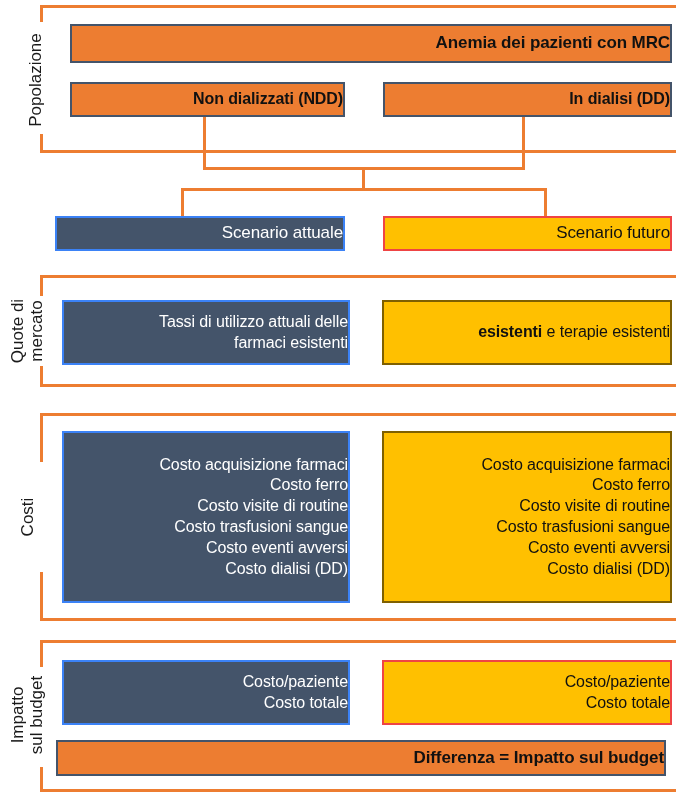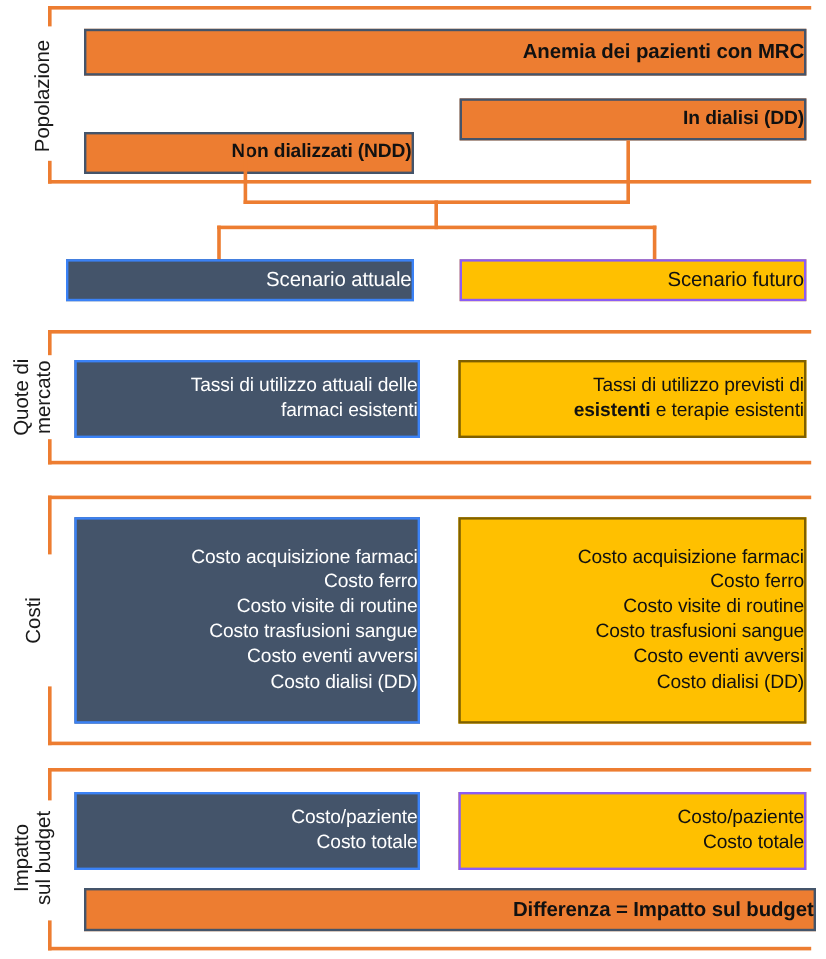--- a/index.html
+++ b/index.html
@@ -39,21 +39,21 @@
   .box-navy {
     background: #44546A;
     border: 2px solid #3b82f6;
     color: #ffffff;
   }
   .box-yellow {
     background: #FFC000;
     border: 2px solid #7F6000;
     color: #111111;
   }
-  .box-yellow.thin-blue { border: 2px solid #8b5cf6; }
+  .box-yellow.thin-blue { border: 2px solid #ef4444; }
 
   .ln { display:block; white-space: nowrap; }
   .b { font-weight: bold; }
 
   
   .bracket {
     position: absolute;
     box-sizing: border-box;
     border: 3px solid #ED7D31;
     border-right: none;
@@ -98,21 +98,21 @@
   <div class="bracket" style="left:40px; top:5px; width:636px; height:148px;"></div>
   <div class="bracket-notch" style="left:38px; top:22px; width:7px; height:112px;"></div>
   <div class="vlabel" style="left:-34px; top:69px; width:140px; height:22px;">
     <span class="ln">Popolazione</span>
   </div>
 
   <div class="box box-orange" style="left:70px; top:24px; width:602px; height:39px; font-size:17px;">
     <span class="ln">Anemia dei pazienti con MRC</span>
   </div>
 
-  <div class="box box-orange" style="left:70px; top:82px; width:275px; height:35px; font-size:16px;margin-top:28px;">
+  <div class="box box-orange" style="left:70px; top:82px; width:275px; height:35px; font-size:16px;">
     <span class="ln">Non dializzati (NDD)</span>
   </div>
 
   <div class="box box-orange" style="left:383px; top:82px; width:289px; height:35px; font-size:16px;">
     <span class="ln">In dialisi (DD)</span>
   </div>
 
   <div class="conn conn-v" style="left:203px; top:117px; width:3px; height:53px;"></div>
   <div class="conn conn-v" style="left:522px; top:117px; width:3px; height:53px;"></div>
   <div class="conn conn-h" style="left:203px; top:167px; width:322px; height:3px;"></div>
@@ -135,21 +135,20 @@
     <span class="ln">Quote di</span>
     <span class="ln">mercato</span>
   </div>
 
   <div class="box box-navy" style="left:62px; top:300px; width:288px; height:65px; font-size:16px;">
     <span class="ln">Tassi di utilizzo attuali delle</span>
     <span class="ln">farmaci esistenti</span>
   </div>
 
   <div class="box box-yellow" style="left:382px; top:300px; width:290px; height:65px; font-size:16px;">
-    <span class="ln">Tassi di utilizzo previsti di</span>
     <span class="ln"><span class="b">esistenti</span><span> e terapie esistenti</span></span>
   </div>
 
   <div class="bracket" style="left:40px; top:413px; width:636px; height:208px;"></div>
   <div class="bracket-notch" style="left:38px; top:462px; width:7px; height:110px;"></div>
   <div class="vlabel" style="left:-22px; top:506px; width:100px; height:22px;">
     <span class="ln">Costi</span>
   </div>
 
   <div class="box box-navy" style="left:62px; top:431px; width:288px; height:172px; font-size:16px;">
@@ -180,17 +179,17 @@
   <div class="box box-navy" style="left:62px; top:660px; width:288px; height:65px; font-size:16px;">
     <span class="ln">Costo/paziente</span>
     <span class="ln">Costo totale</span>
   </div>
 
   <div class="box box-yellow thin-blue" style="left:382px; top:660px; width:290px; height:65px; font-size:16px;">
     <span class="ln">Costo/paziente</span>
     <span class="ln">Costo totale</span>
   </div>
 
-  <div class="box box-orange" style="left:70px; top:740px; width:610px; height:36px; font-size:17px;">
+  <div class="box box-orange" style="left:56px; top:740px; width:610px; height:36px; font-size:17px;">
     <span class="ln">Differenza =  Impatto sul budget</span>
   </div>
 
 </div>
 
 </body></html>

